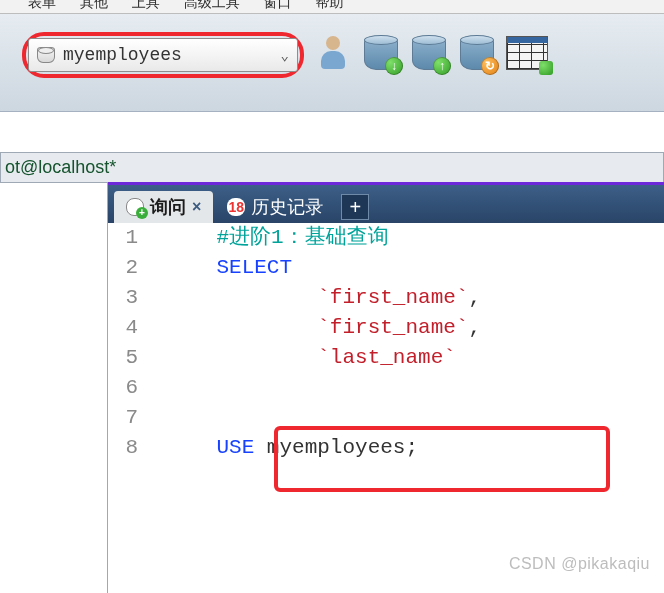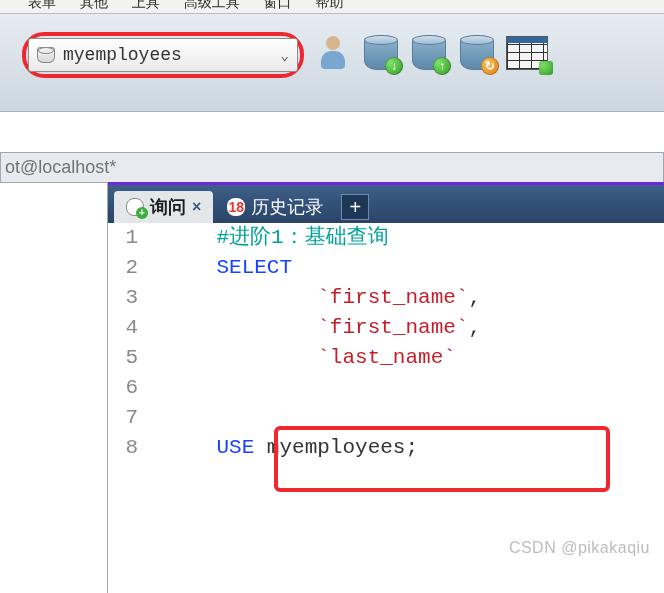--- a/index.html
+++ b/index.html
@@ -118,21 +118,21 @@
   .divider { height: 40px; background:#fff; }
 
   
   .conn-bar {
     height: 30px;
     background:#e7ebef;
     border:1px solid #9ea9b5;
     border-bottom:none;
     display:flex;align-items:center;
     font-size:18px;
-    color:#737373;
+    color:#14532d;
     padding-left:4px;
     width: 100%;
   }
 
   
   .body-row { display:flex; height: calc(593px - 14px - 98px - 40px - 30px); }
   .left-pane {
     width: 108px;
     background:#fff;
     border-right:1px solid #9ea9b5;
@@ -209,21 +209,21 @@
     width: 336px;
     height: 66px;
     border:4px solid #ef272f;
     border-radius:6px;
     pointer-events:none;
   }
 
   .watermark{
     position:absolute;
     right:14px;
-    bottom:36px;
+    bottom:20px;
     color:#bdbdbd;
     font-size:16px;
     font-family:Arial,sans-serif;
     letter-spacing:.5px;
   }
 </style>
 </head>
 <body>
 
 <div class="menubar">

